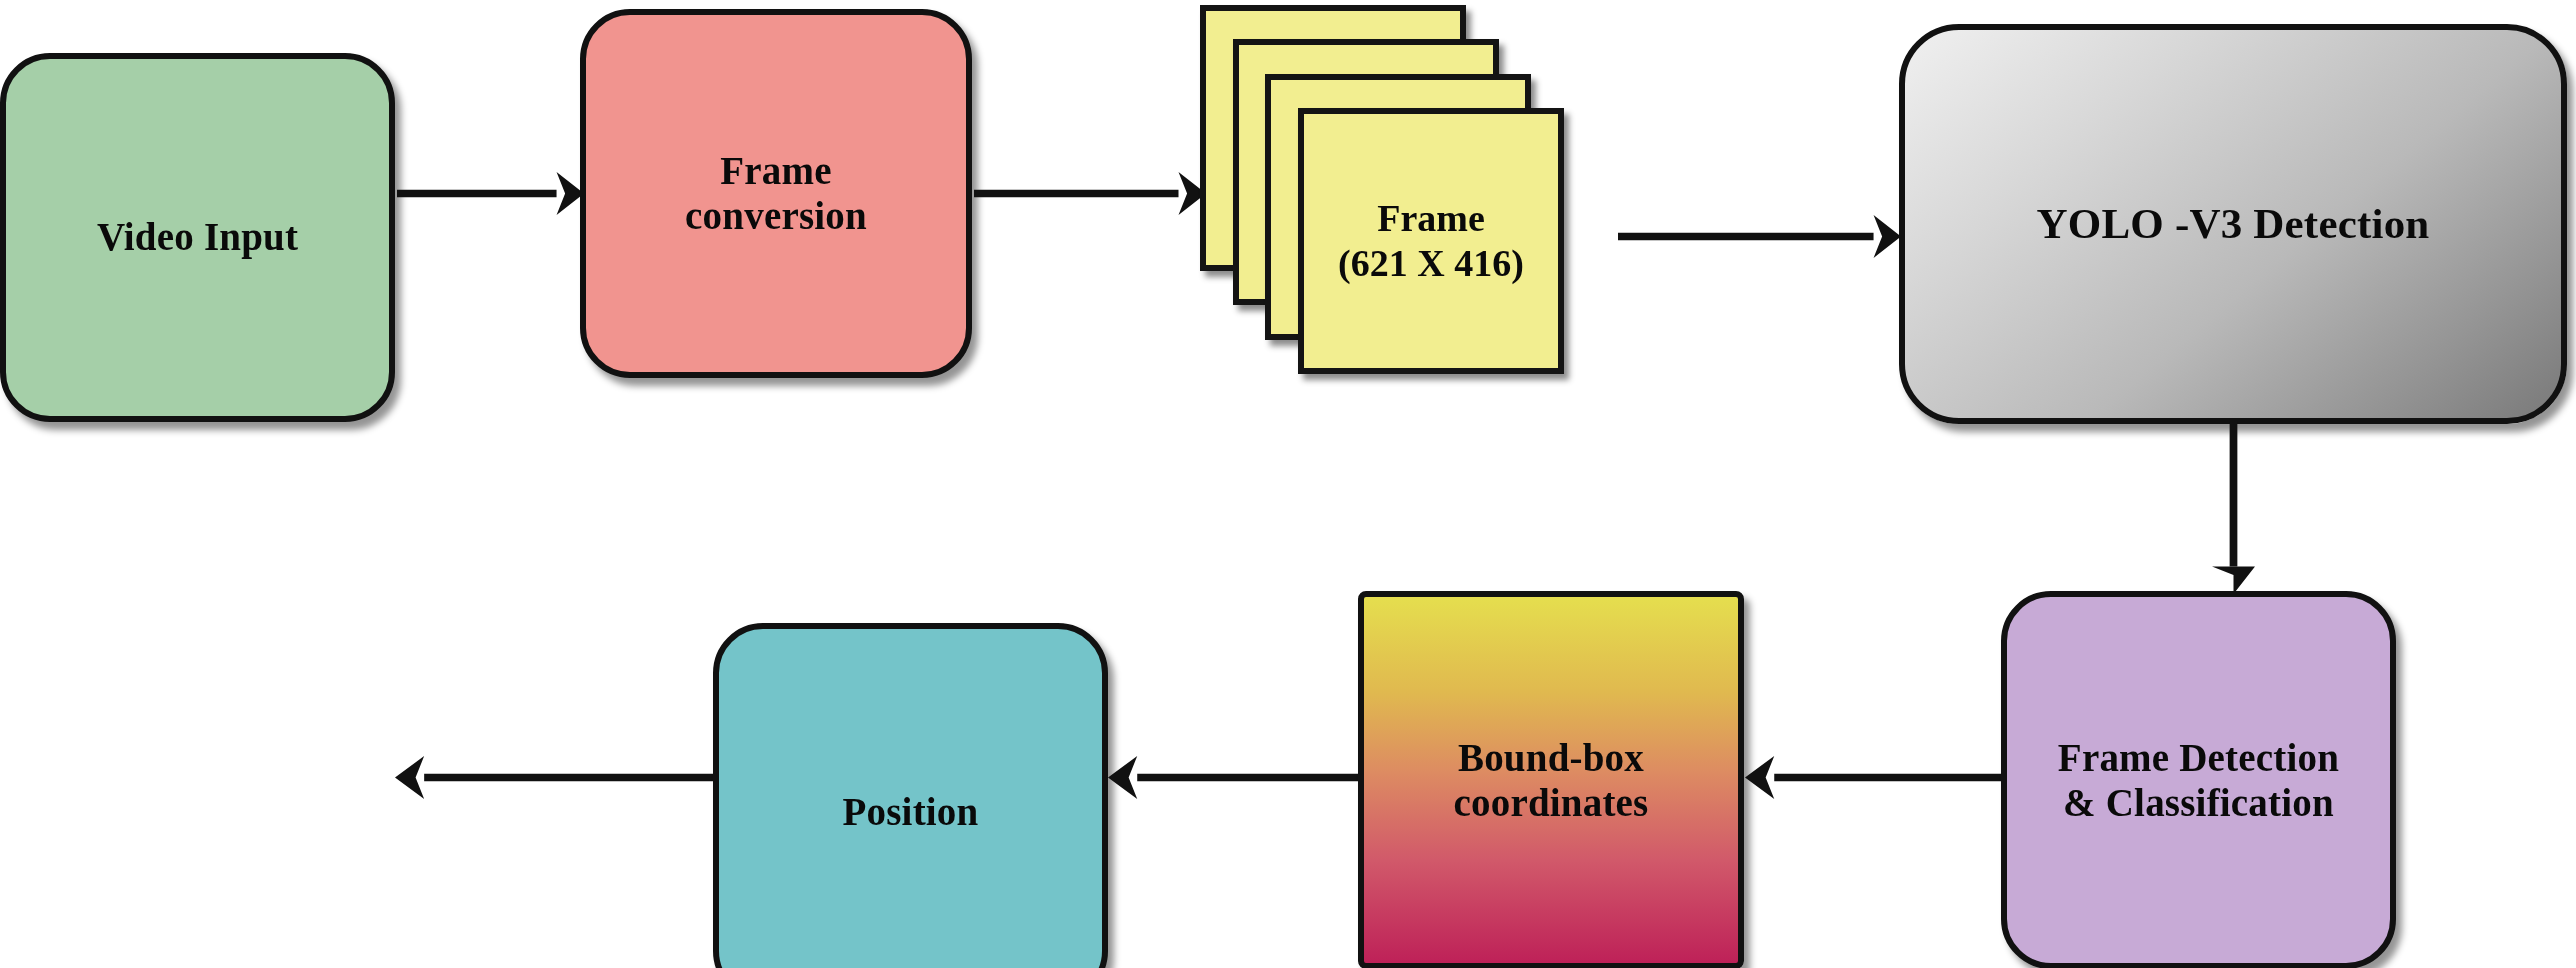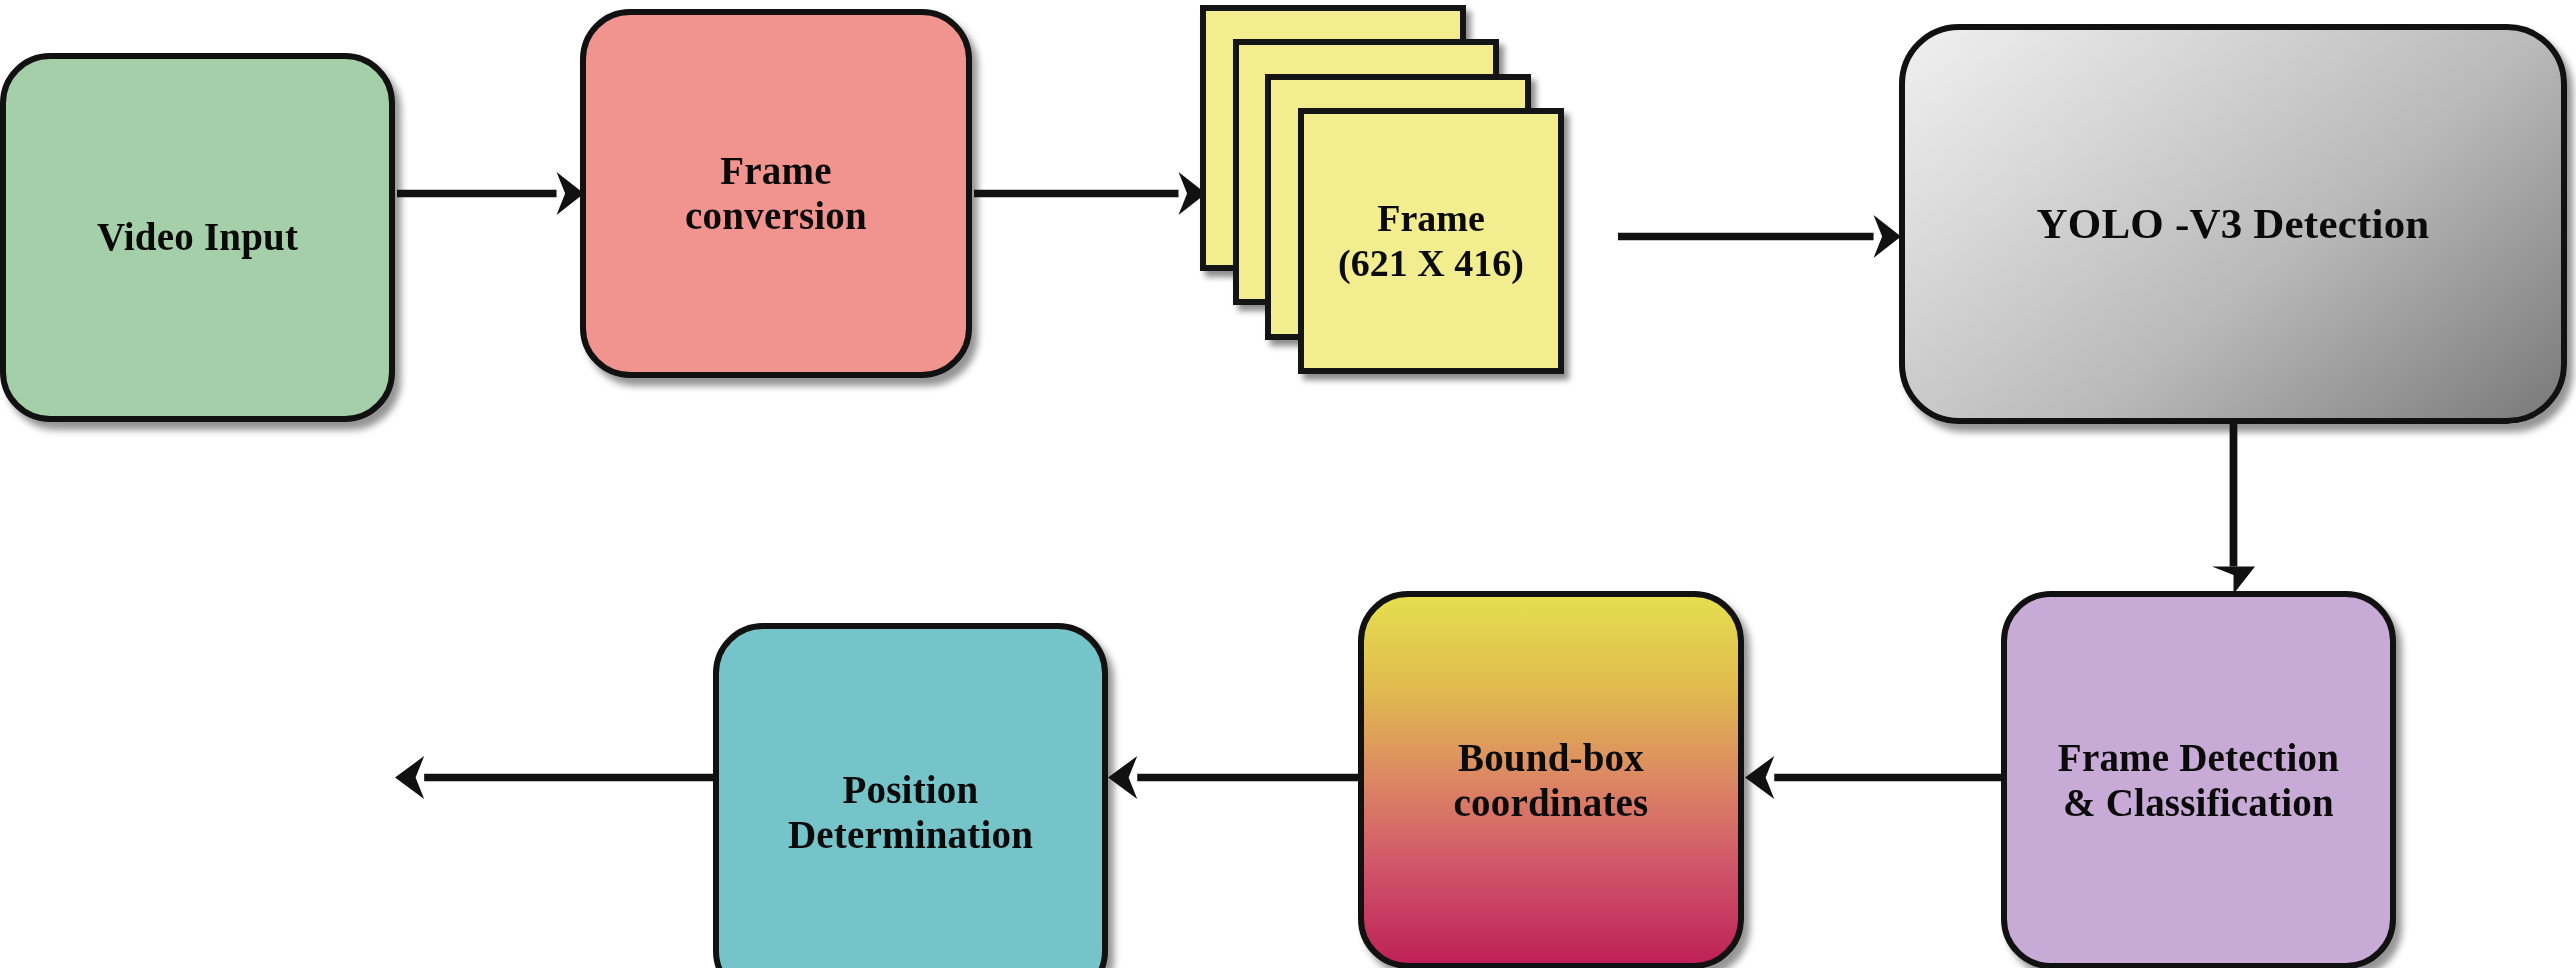--- a/index.html
+++ b/index.html
@@ -128,30 +128,29 @@
 
 
   <svg class="conn" style="left:395px; top:756px; width:319px; height:43px;" viewBox="0 0 372 50">
     <line x1="34" y1="25" x2="372" y2="25"></line>
     <polygon points="34,0 0,25 34,50 24,25"></polygon>
   </svg>
 
   <div class="node n-position" style="left:713px; top:623px; width:395px; height:378px; font-size:39px;">
     <span class="label">
       <span>Position</span><br>
-      <span>Determination</span>
     </span>
   </div>
 
   <svg class="conn" style="left:1108px; top:756px; width:251px; height:43px;" viewBox="0 0 292 50">
     <line x1="34" y1="25" x2="292" y2="25"></line>
     <polygon points="34,0 0,25 34,50 24,25"></polygon>
   </svg>
 
-  <div class="node n-bbox" style="left:1358px; top:591px; width:386px; height:378px; font-size:39px;">
+  <div class="node n-bbox" style="left:1358px; top:591px; width:386px; height:378px; font-size:39px;border-radius:8px;">
     <span class="label">
       <span>Bound-box</span><br>
       <span>coordinates</span>
     </span>
   </div>
 
   <svg class="conn" style="left:1745px; top:756px; width:258px; height:43px;" viewBox="0 0 300 50">
     <line x1="34" y1="25" x2="300" y2="25"></line>
     <polygon points="34,0 0,25 34,50 24,25"></polygon>
   </svg>

